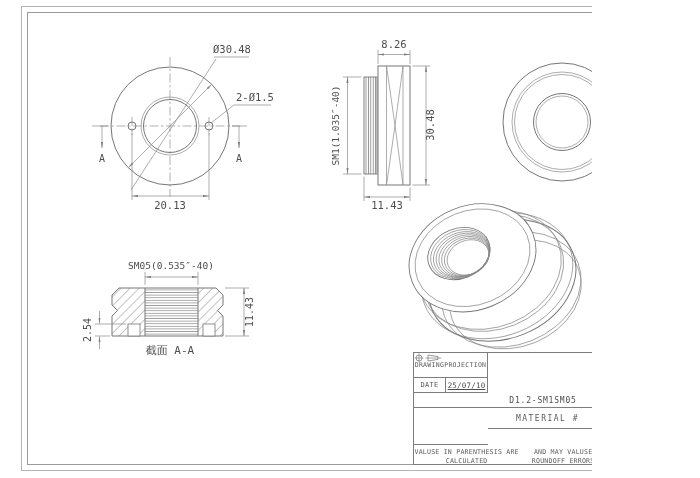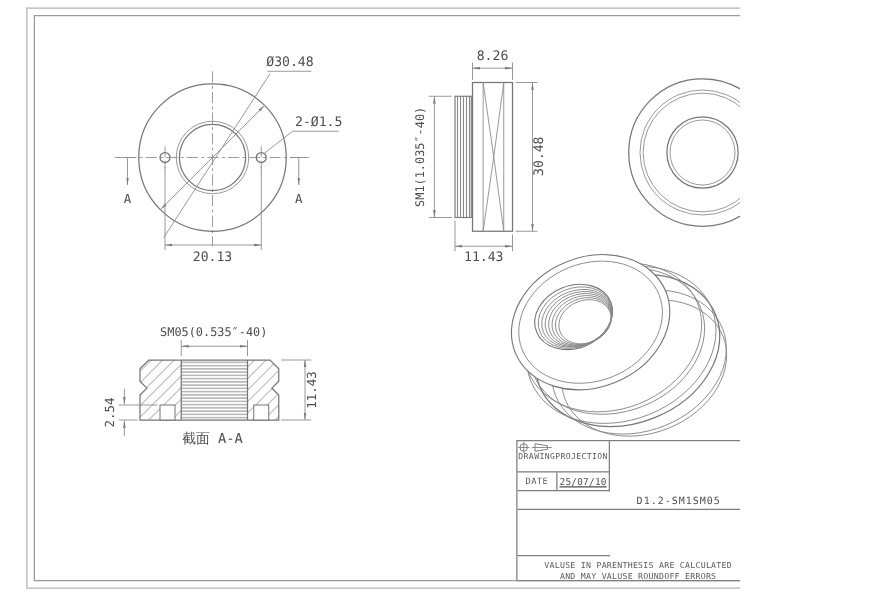--- a/index.html
+++ b/index.html
@@ -32,21 +32,21 @@
   .logo{grid-column:3/6;grid-row:1/3;}
   .pnum{grid-column:1/6;grid-row:3;font-size:8px;letter-spacing:.8px;color:#4d4d4d;}
   .web{grid-column:1/3;grid-row:4;font-size:8px;letter-spacing:.4px;margin-top:36px;}
   .mat{grid-column:3;grid-row:4;font-size:8px;letter-spacing:1.5px;}
   .gap{grid-column:4;grid-row:4/6;}
   .rev{grid-column:5;grid-row:4;font-size:9px;letter-spacing:.5px;}
   .copy{grid-column:1/4;grid-row:5;font-size:8.5px;letter-spacing:.4px;gap:1px;}
   .copy .small{font-size:5.2px;letter-spacing:0;}
   .copy .csym{font-size:7px;}
   .reva{grid-column:5;grid-row:5;font-size:9.5px;}
-  .disc{grid-column:1/4;grid-row:6;flex-direction:column;font-size:6.6px;letter-spacing:.2px;line-height:1.35;text-align:center;}
+  .disc{grid-column:1/4;grid-row:6;flex-direction:row;font-size:6.6px;letter-spacing:.2px;line-height:1.35;text-align:center;}
   .aprx{grid-column:4;grid-row:6;flex-direction:column;align-items:flex-start !important;
         justify-content:flex-start !important;font-size:5.6px;line-height:1.3;padding:1px 0 0 1px;}
   .kg{grid-column:5;grid-row:6;font-size:7px;justify-content:flex-end !important;
         align-items:flex-start !important;padding:1px 2px 0 0;}
 </style>
 </head>
 <body>
 
 <div id="page">
   <div class="border-outer"></div>
@@ -209,20 +209,21 @@
         </svg>
       </span>
     </div>
     <div class="c datelab bR bB">DATE</div>
     <div class="c dateval bR bB">25/07/10</div>
 
 
     <div class="c pnum bB">D1.2-SM1SM05</div>
 
     <div class="c web bR bB">www.Oeabt.com</div>
+    <div class="c mat bR bB">MATERIAL #</div>
     <div class="c gap bR bB"></div>
     <div class="c rev bB">REV</div>
 
     <div class="c reva bB">A</div>
 
     <div class="c disc bR">
       <span>VALUSE IN PARENTHESIS ARE CALCULATED</span>
       <span>AND MAY VALUSE ROUNDOFF ERRORS</span>
     </div>
     <div class="c aprx bR">

